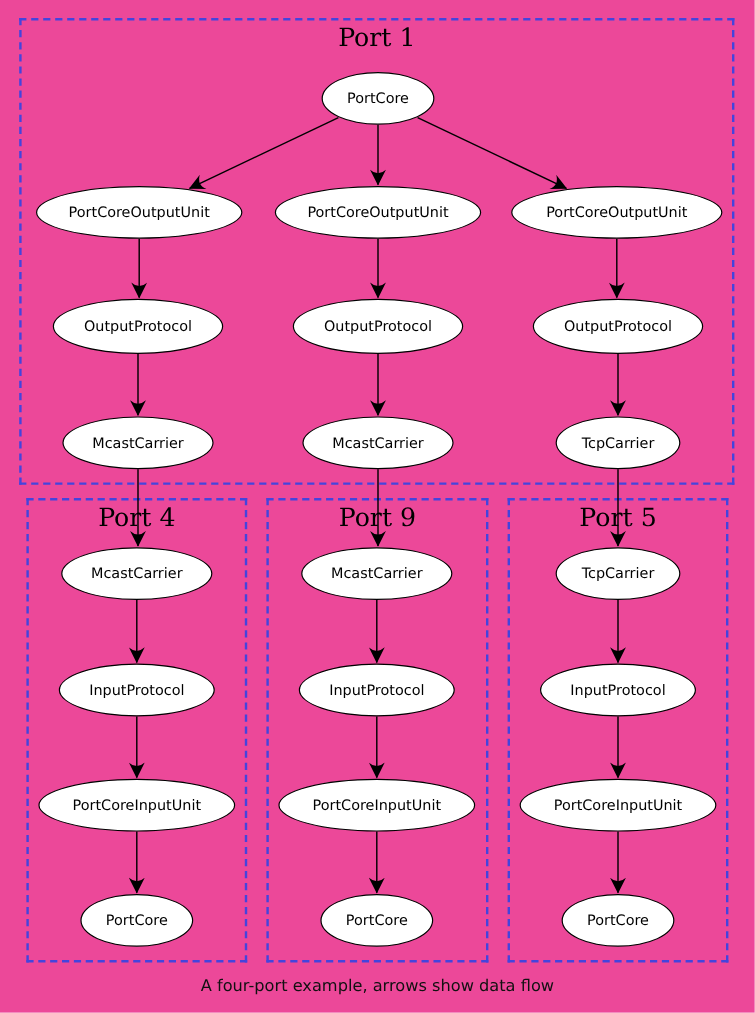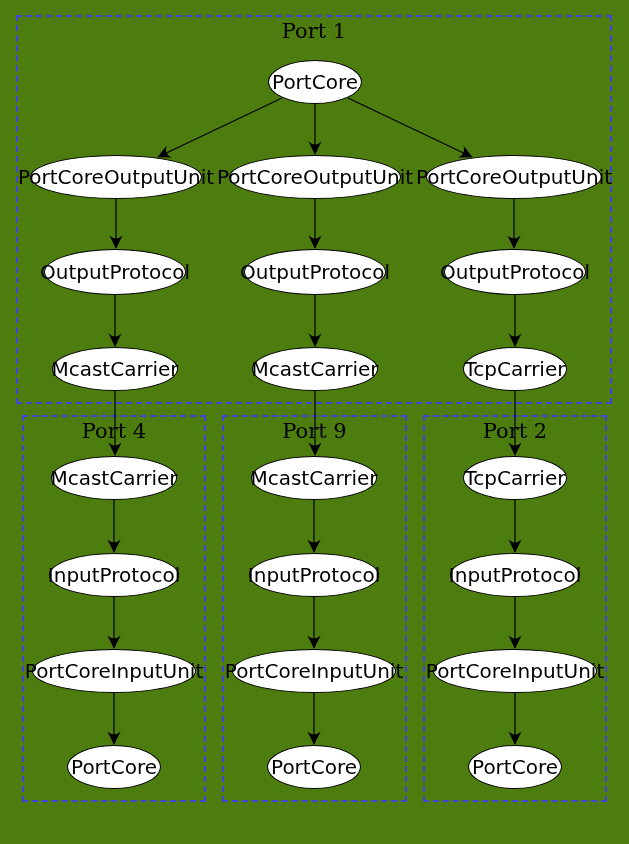--- a/index.html
+++ b/index.html
@@ -1,20 +1,20 @@
 <!DOCTYPE html>
 <html><head>
 <meta charset="utf-8">
 <style>
   html, body { margin: 0; padding: 0; background: #ffffff; }
   .canvas {
     position: relative;
     width: 629px;
     height: 844px;
-    background: #4d7c0f;
+    background: #ec4899;
     font-family: "DejaVu Sans", sans-serif;
     overflow: hidden;
   }
   .cluster {
     position: absolute;
     border: 2px dashed #4444dd;
     box-sizing: border-box;
     z-index: 1;
     background: transparent;
   }
@@ -38,21 +38,21 @@
   }
   .node {
     position: absolute;
     box-sizing: border-box;
     border: 1.3px solid #000000;
     border-radius: 50%;
     background: #ffffff;
     display: flex;
     align-items: center;
     justify-content: center;
-    font-size: 20px;
+    font-size: 12px;
     color: #000000;
     white-space: nowrap;
     z-index: 3;
   }
   .caption {
     position: absolute;
     left: 0;
     top: 814px;
     width: 629px;
     text-align: center;
@@ -69,21 +69,21 @@
   <div class="cluster" style="left:16px; top:15px; width:596px; height:389px;">
     <div class="cluster-label">Port 1</div>
   </div>
   <div class="cluster" style="left:22px; top:415px; width:184px; height:387px;">
     <div class="cluster-label">Port 4</div>
   </div>
   <div class="cluster" style="left:222px; top:415px; width:185px; height:387px;">
     <div class="cluster-label">Port 9</div>
   </div>
   <div class="cluster" style="left:423px; top:415px; width:184px; height:387px;">
-    <div class="cluster-label">Port 2</div>
+    <div class="cluster-label">Port 5</div>
   </div>
 
   <svg class="edges" viewBox="0 0 629 844" xmlns="http://www.w3.org/2000/svg">
     <defs>
       <marker id="arrow" viewBox="0 0 10 10" refX="9.5" refY="5" markerWidth="13" markerHeight="11" orient="auto">
         <path d="M0,0 Q4.5,5 0,10 L10,5 z" fill="#000000"></path>
       </marker>
     </defs>
     <g stroke="#000000" stroke-width="1.2" fill="none">
 
@@ -136,14 +136,15 @@
   <div class="node" style="left:251px; top:456px; width:126px; height:44px;">McastCarrier</div>
   <div class="node" style="left:249px; top:553px; width:130px; height:44px;">InputProtocol</div>
   <div class="node" style="left:232px; top:649px; width:164px; height:44px;">PortCoreInputUnit</div>
   <div class="node" style="left:267px; top:745px; width:94px;  height:44px;">PortCore</div>
 
   <div class="node" style="left:463px; top:456px; width:104px; height:44px;">TcpCarrier</div>
   <div class="node" style="left:450px; top:553px; width:130px; height:44px;">InputProtocol</div>
   <div class="node" style="left:433px; top:649px; width:164px; height:44px;">PortCoreInputUnit</div>
   <div class="node" style="left:468px; top:745px; width:94px;  height:44px;">PortCore</div>
 
+  <div class="caption">A four-port example, arrows show data flow</div>
 
 </div>
 
 </body></html>

